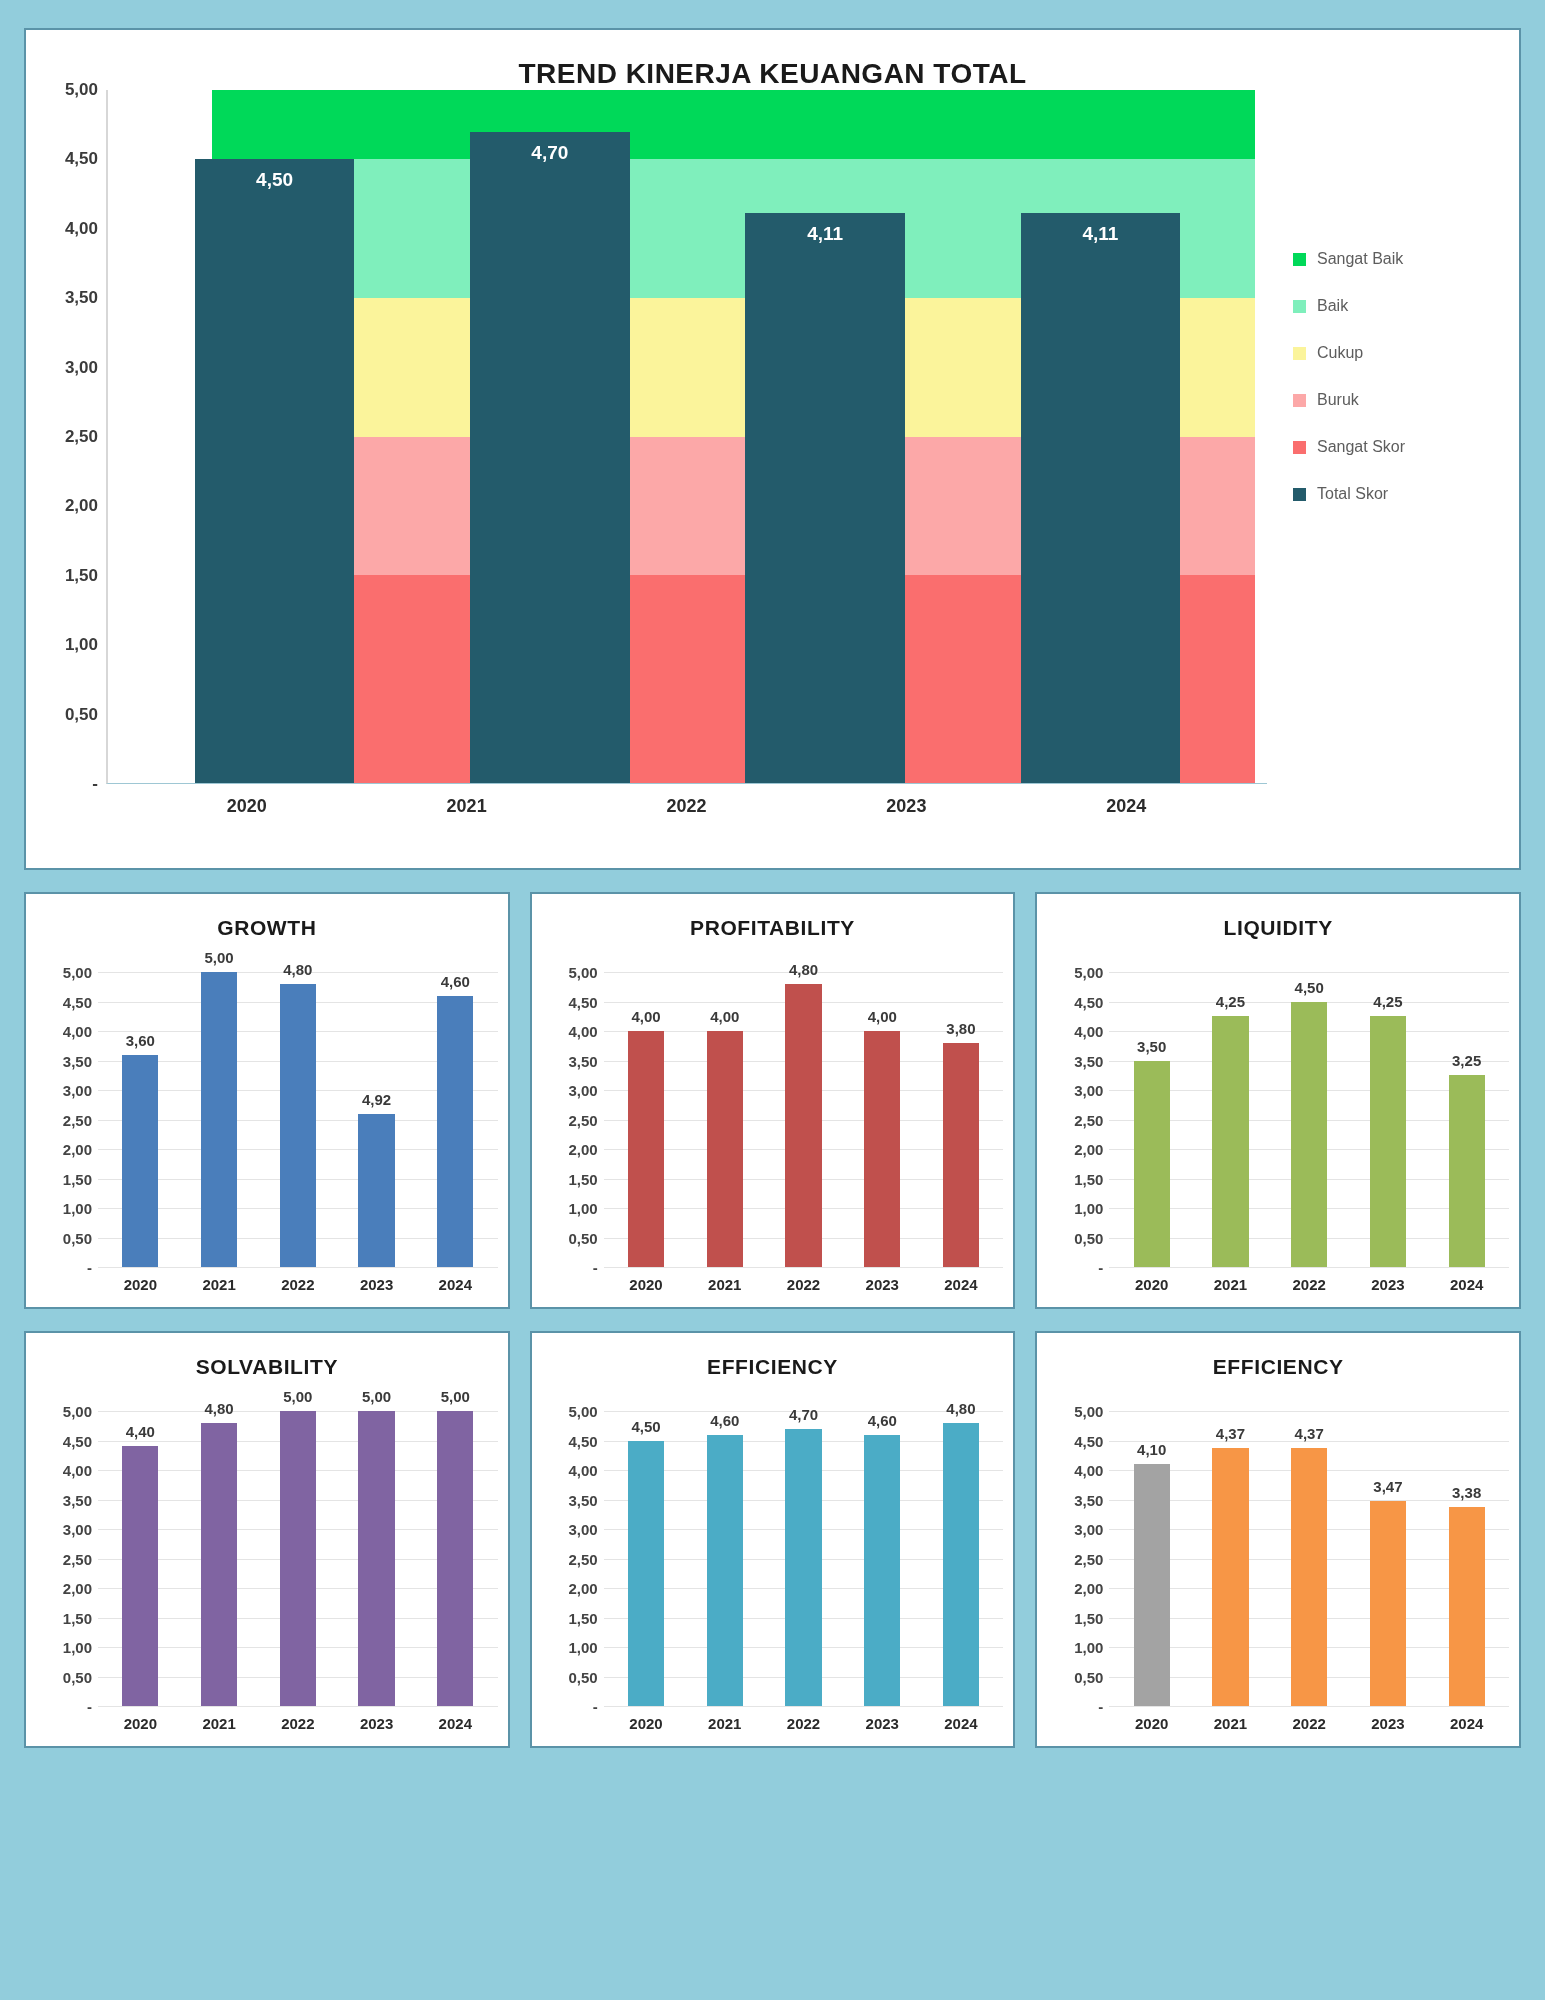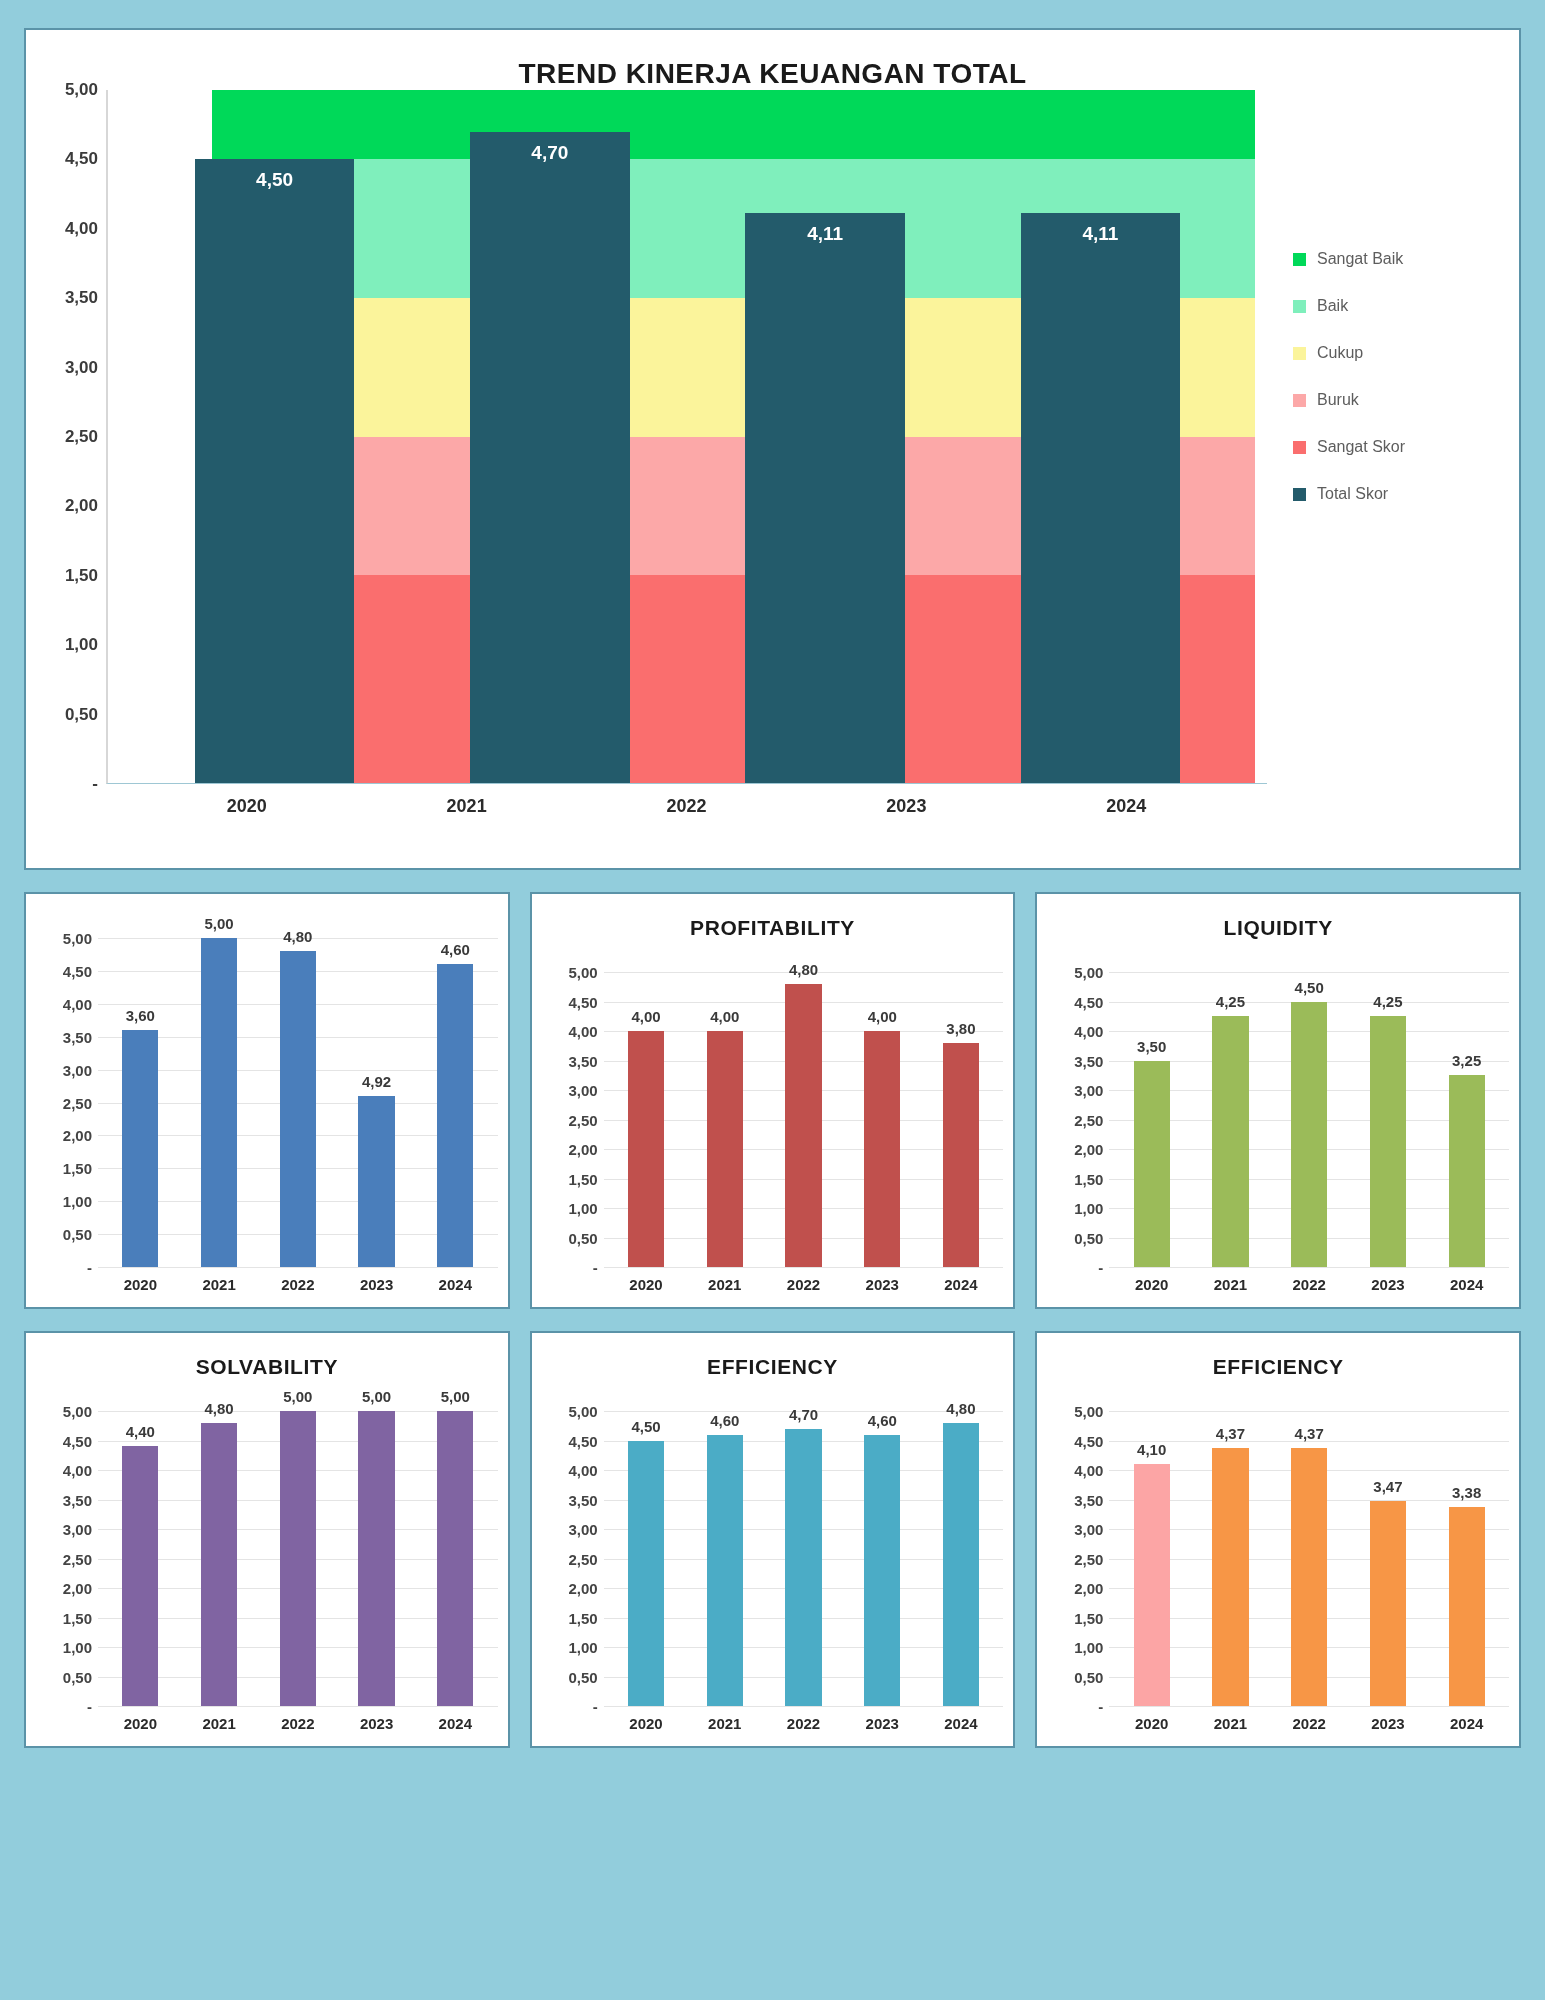--- a/index.html
+++ b/index.html
@@ -240,20 +240,21 @@
         <div class="legend-item">
           <span class="legend-swatch" style="background: rgb(35, 91, 107);"></span>
           <span class="legend-label">Total Skor</span>
         </div>
       </div>
   </div>
 </div>
 
 <div class="grid-row" id="mini-row-1">
     <div class="panel">
+      <div class="mini-title">GROWTH</div>
       <div class="mini-body">
         <div class="mini-yaxis">
           <div class="ytick" style="top: 0%;">5,00</div>
           <div class="ytick" style="top: 10%;">4,50</div>
           <div class="ytick" style="top: 20%;">4,00</div>
           <div class="ytick" style="top: 30%;">3,50</div>
           <div class="ytick" style="top: 40%;">3,00</div>
           <div class="ytick" style="top: 50%;">2,50</div>
           <div class="ytick" style="top: 60%;">2,00</div>
           <div class="ytick" style="top: 70%;">1,50</div>
@@ -607,21 +608,21 @@
             <span style="top: 40%;"></span>
             <span style="top: 50%;"></span>
             <span style="top: 60%;"></span>
             <span style="top: 70%;"></span>
             <span style="top: 80%;"></span>
             <span style="top: 90%;"></span>
             <span style="top: 100%;"></span>
           </div>
           <div class="mini-bars">
             <div class="mini-cell">
-              <div class="mini-bar" style="height: 82%; background: #fca5a5;">
+              <div class="mini-bar" style="height: 82%; background: #a3a3a3;">
                 <span class="vlabel">4,10</span>
               </div>
             </div>
             <div class="mini-cell">
               <div class="mini-bar" style="height: 87.4%; background: rgb(247, 150, 70);">
                 <span class="vlabel">4,37</span>
               </div>
             </div>
             <div class="mini-cell">
               <div class="mini-bar" style="height: 87.4%; background: rgb(247, 150, 70);">

